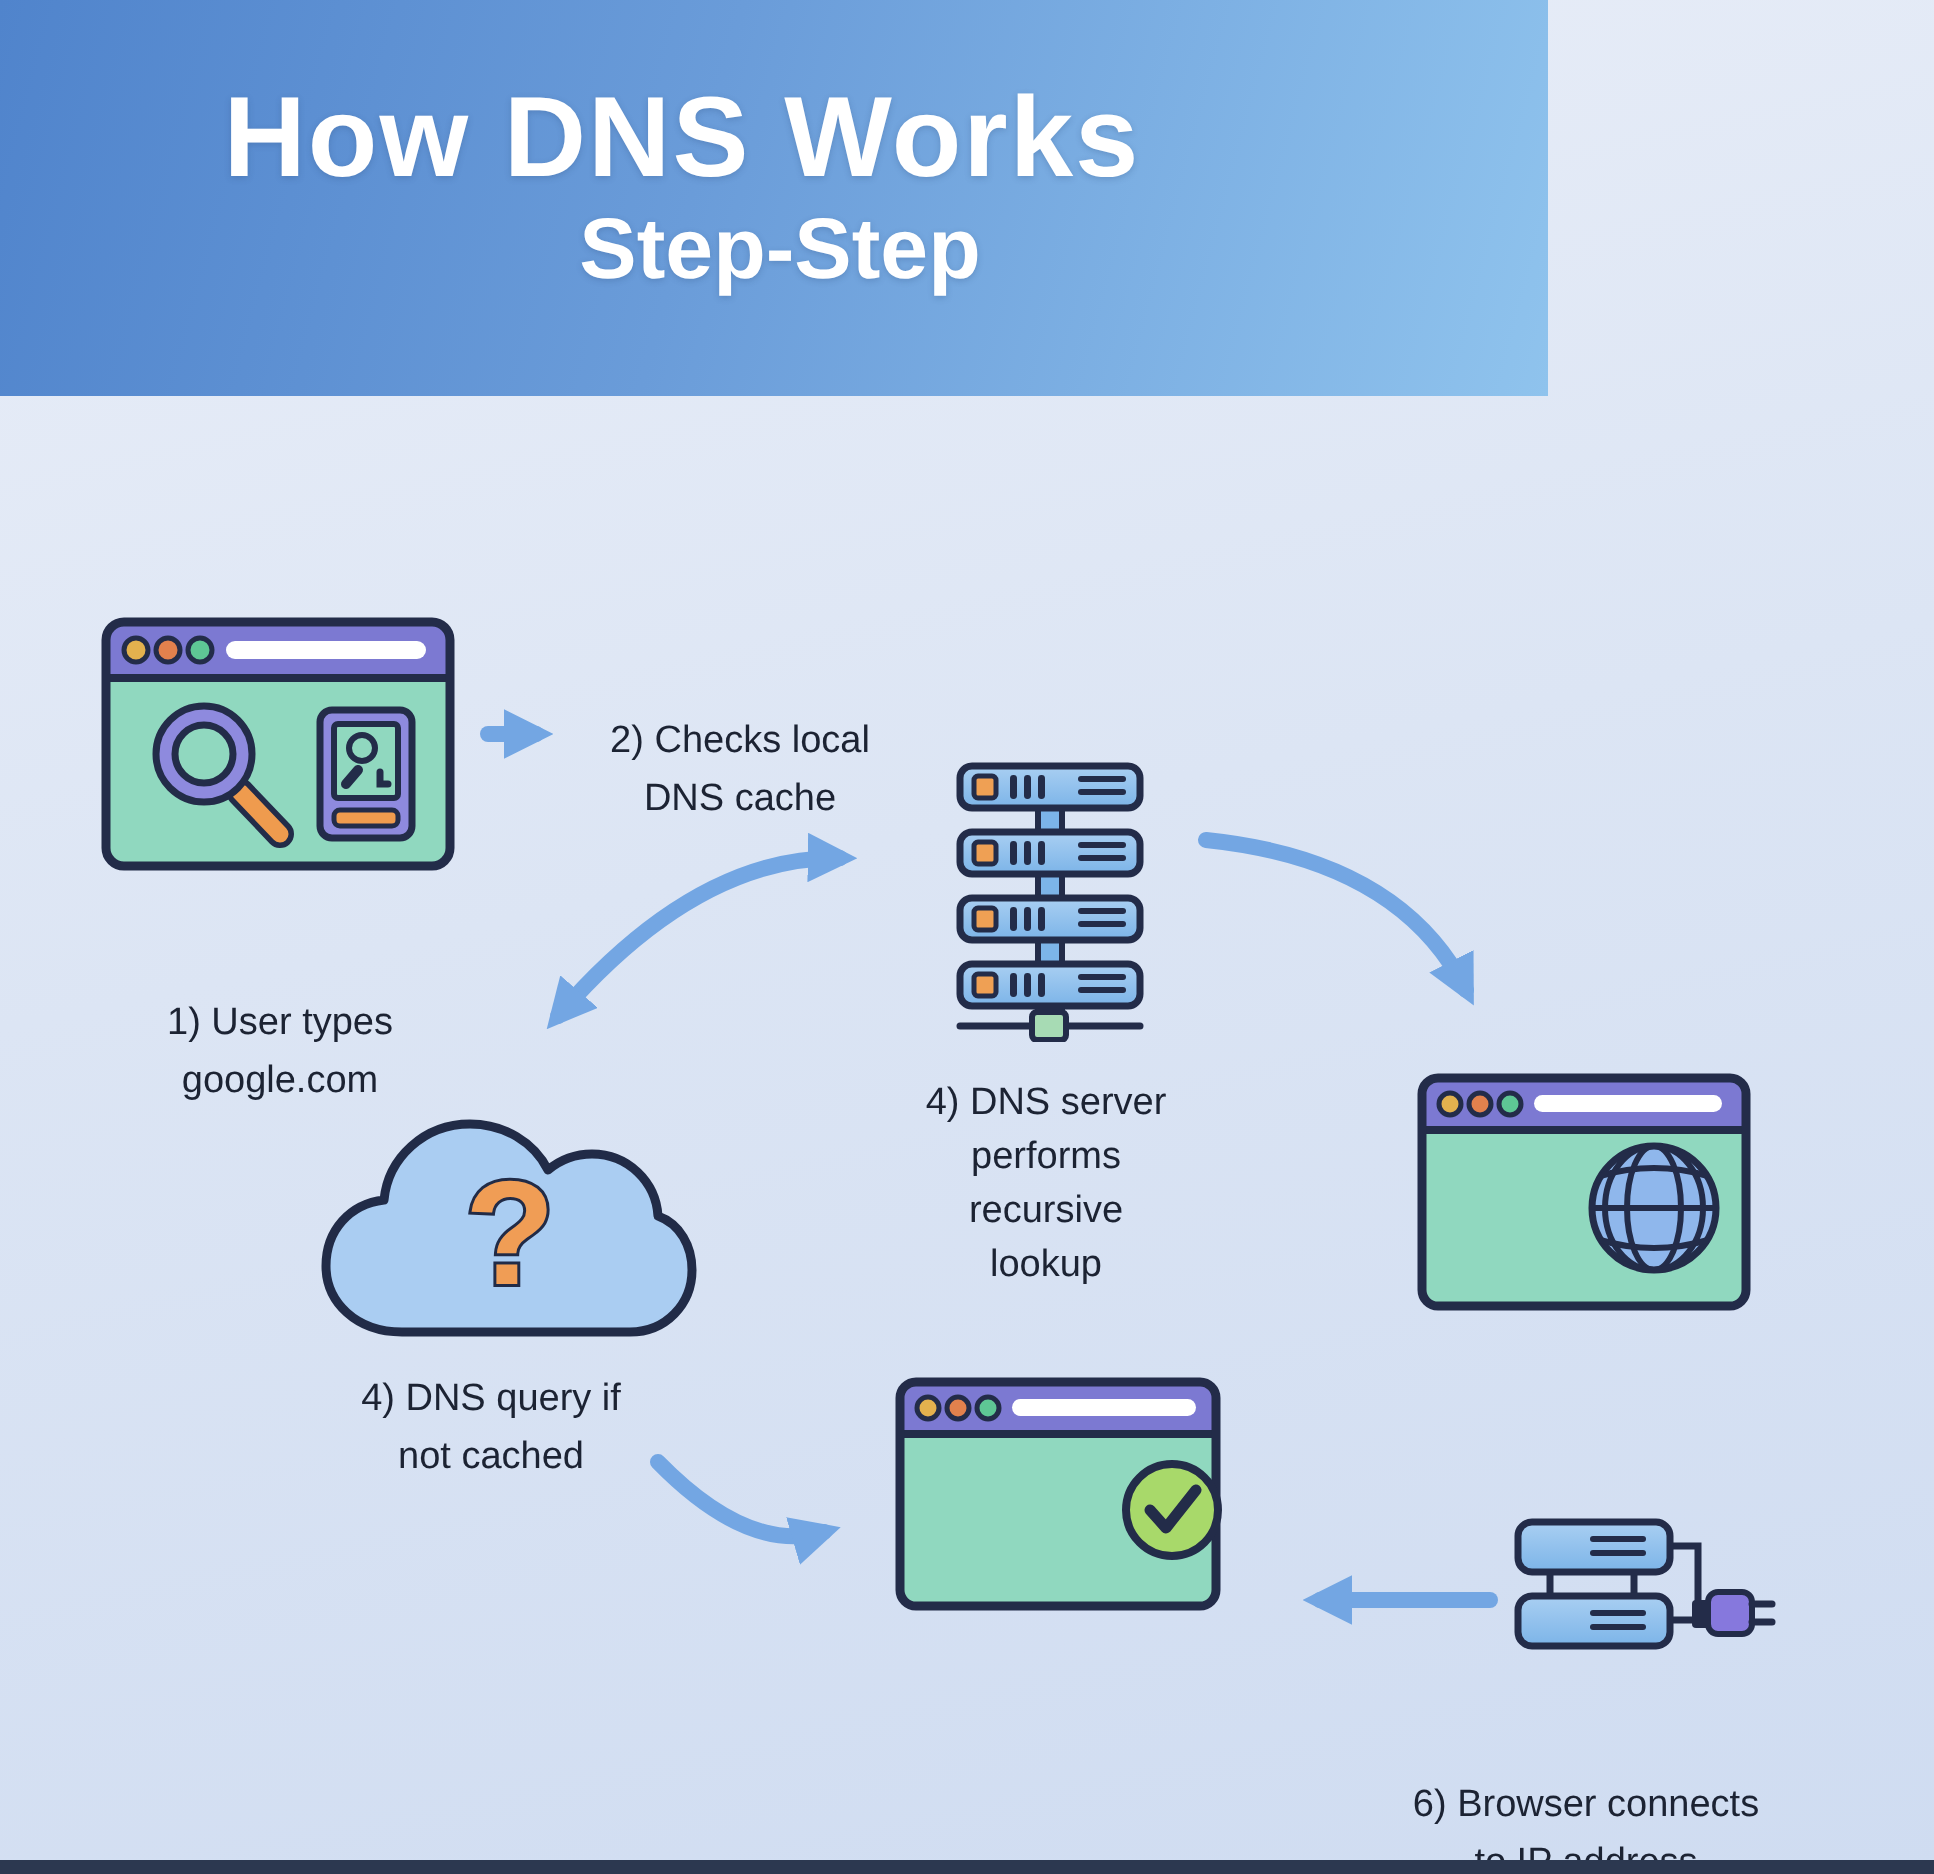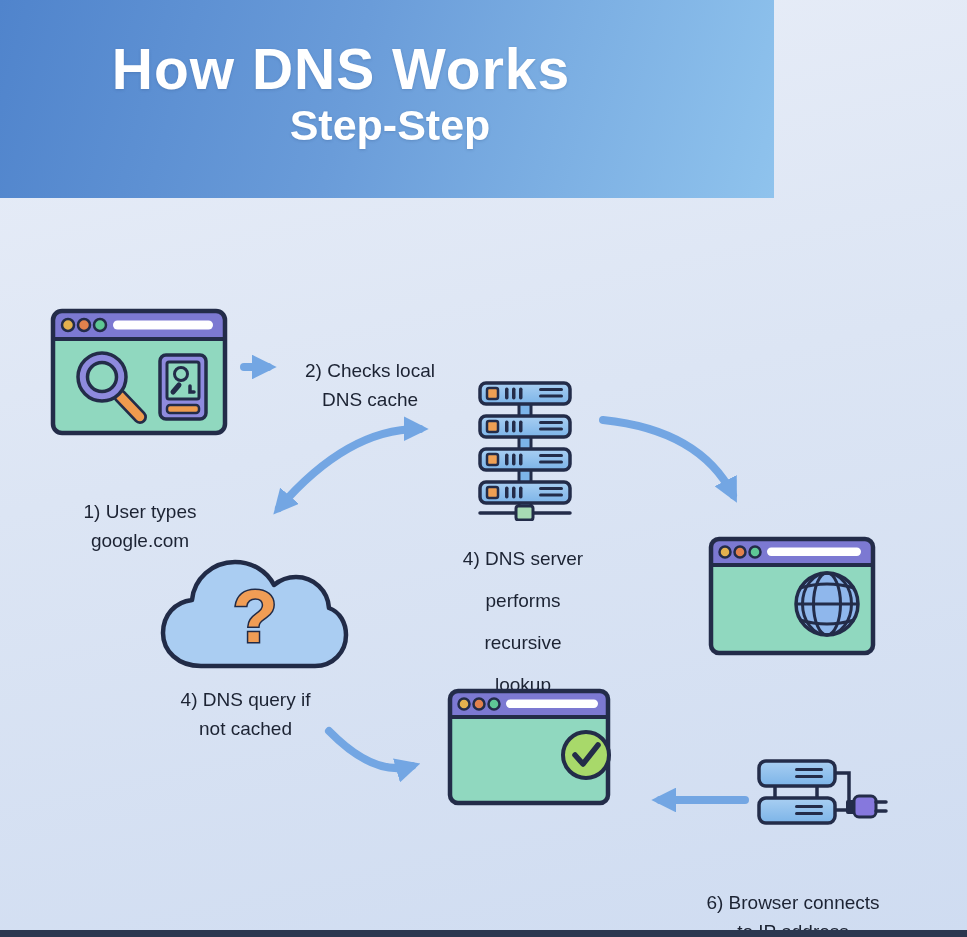--- a/index.html
+++ b/index.html
@@ -23,21 +23,21 @@
   .hero h2{
     margin:0;text-align:center;transform:translateX(3px);
     font-size:43px;line-height:50px;font-weight:700;color:#ffffff;
     text-shadow:0 1px 3px rgba(40,70,120,.25);
   }
   .node{position:absolute;margin:0;}
   .lbl{
     position:absolute;text-align:center;white-space:pre-line;
     font-size:19px;line-height:29px;font-weight:400;color:#1c2333;
   }
-  .lbl4{line-height:42px;}
+  .lbl4{line-height:27px;}
   .arrows{position:absolute;left:0;top:0;pointer-events:none;}
   .footbar{position:absolute;left:0;bottom:0;width:967px;height:7px;background:#2c3850;}
 </style>
 </head>
 <body>
 
 <div class="page">
 
   <header class="hero">
     <h1>How DNS Works</h1>

